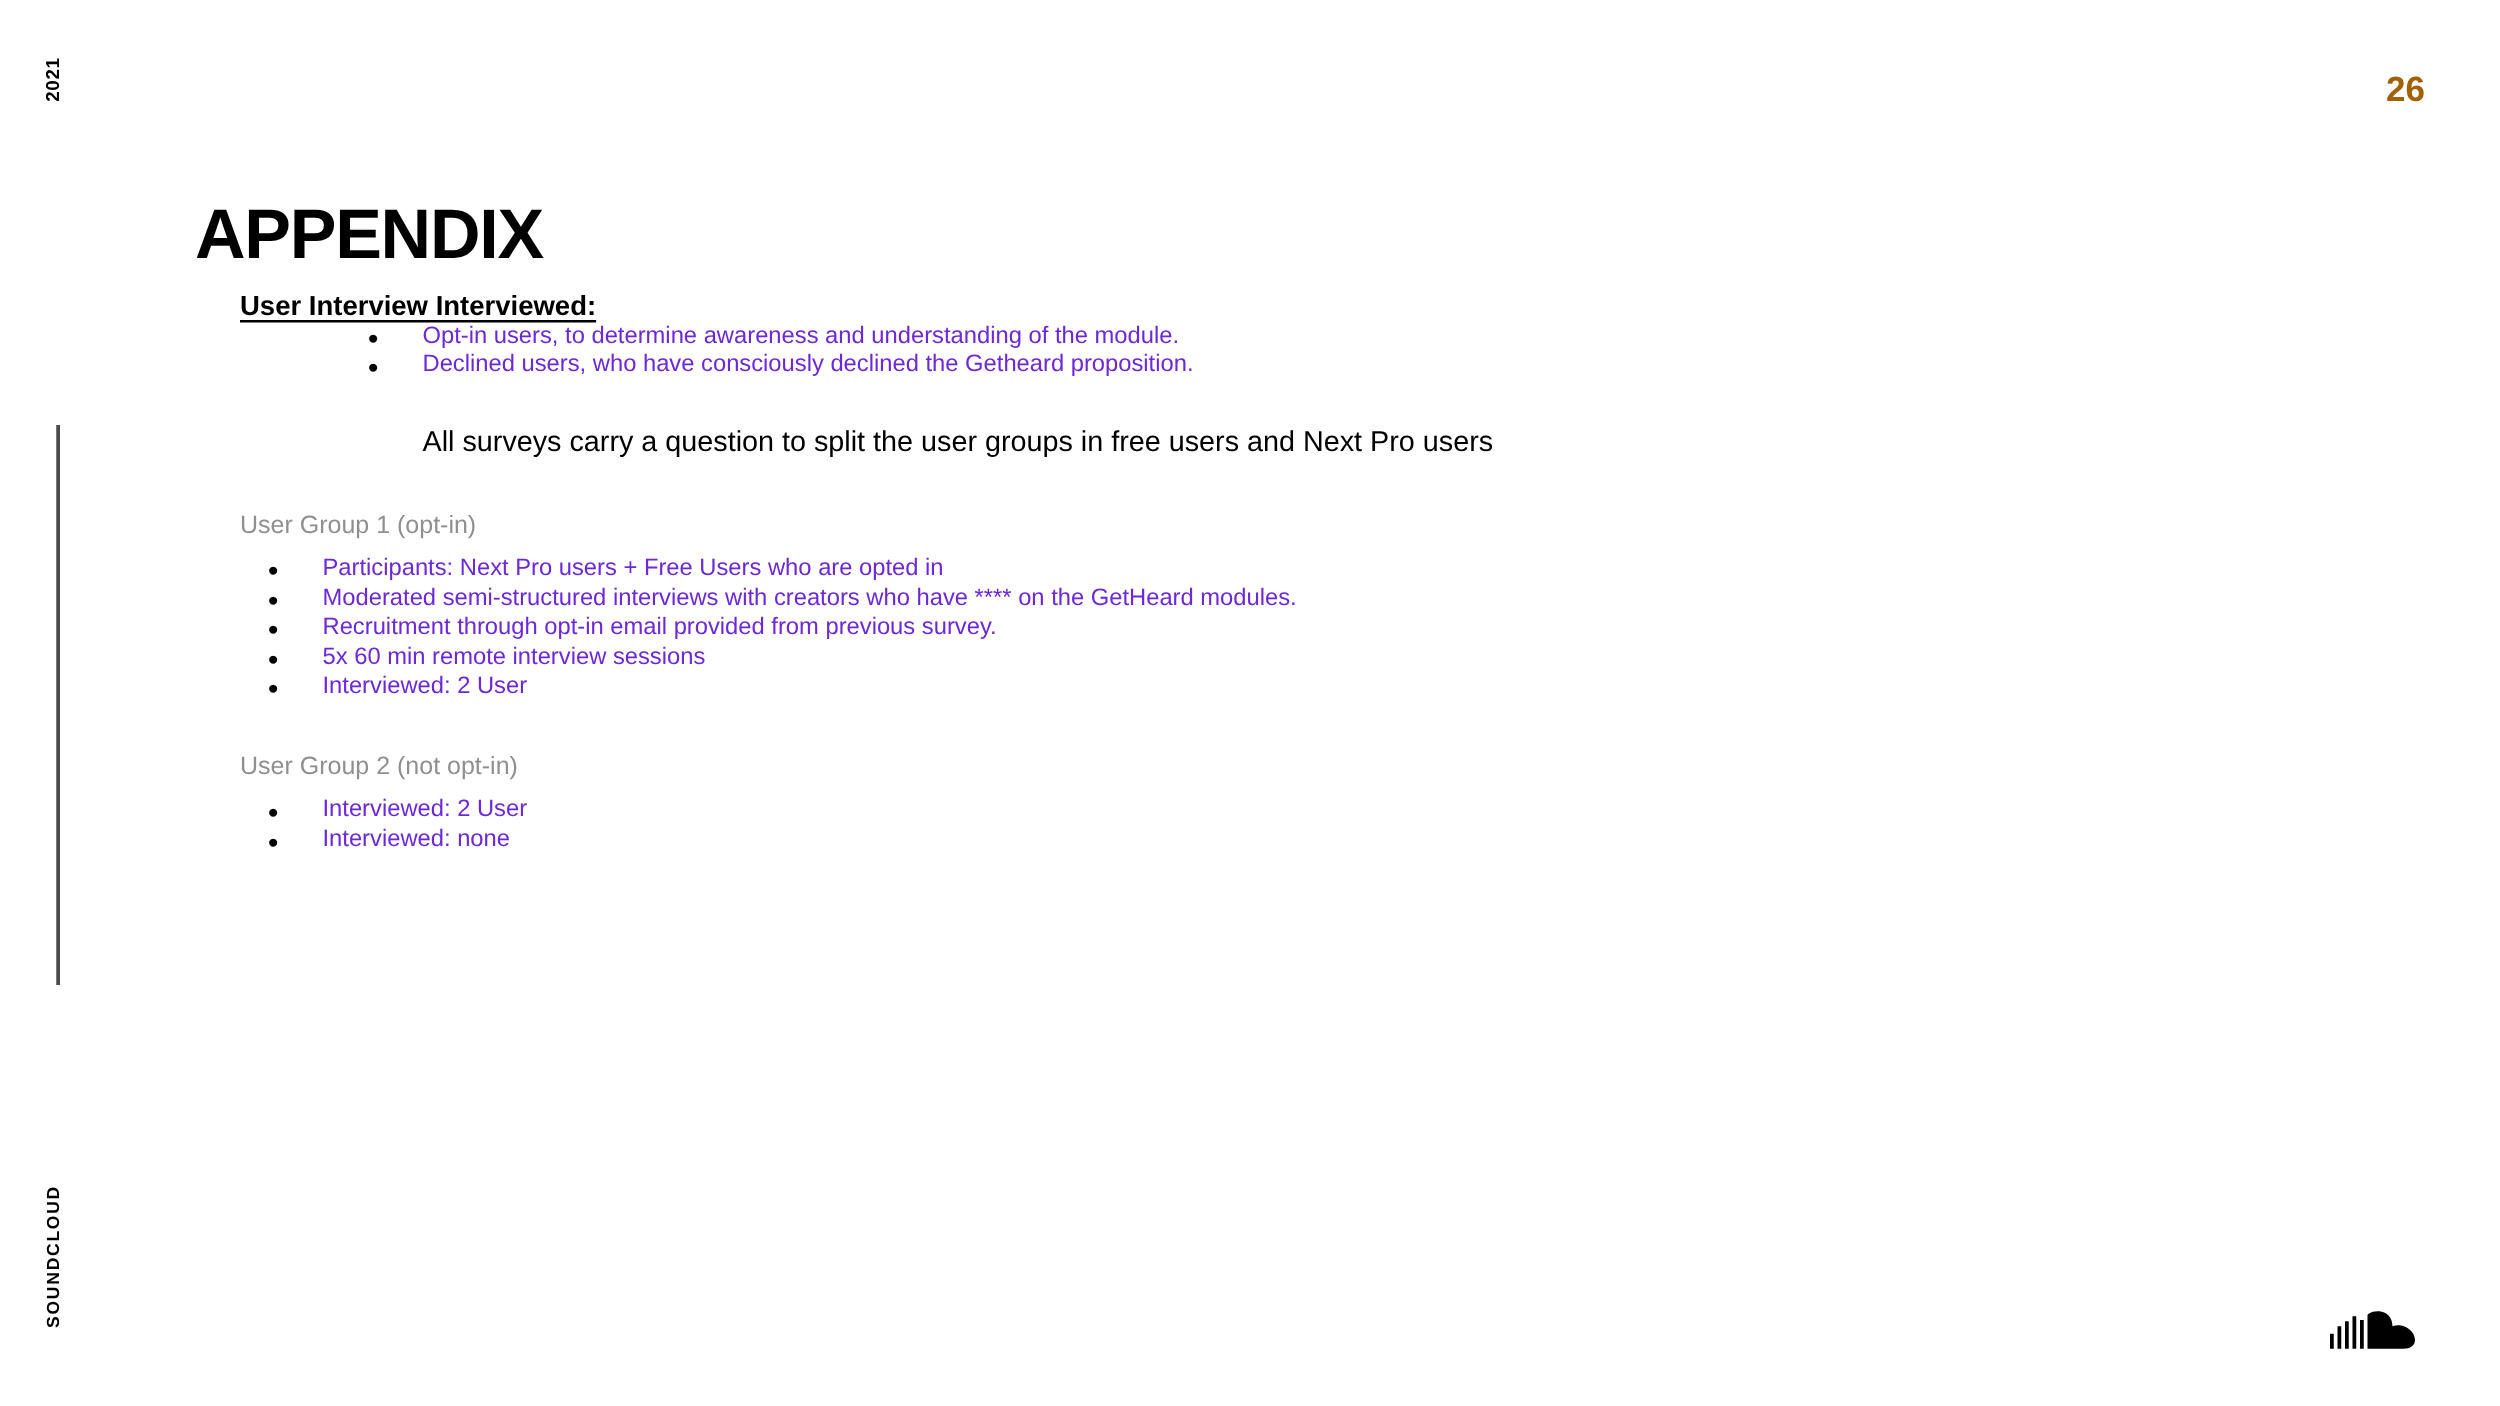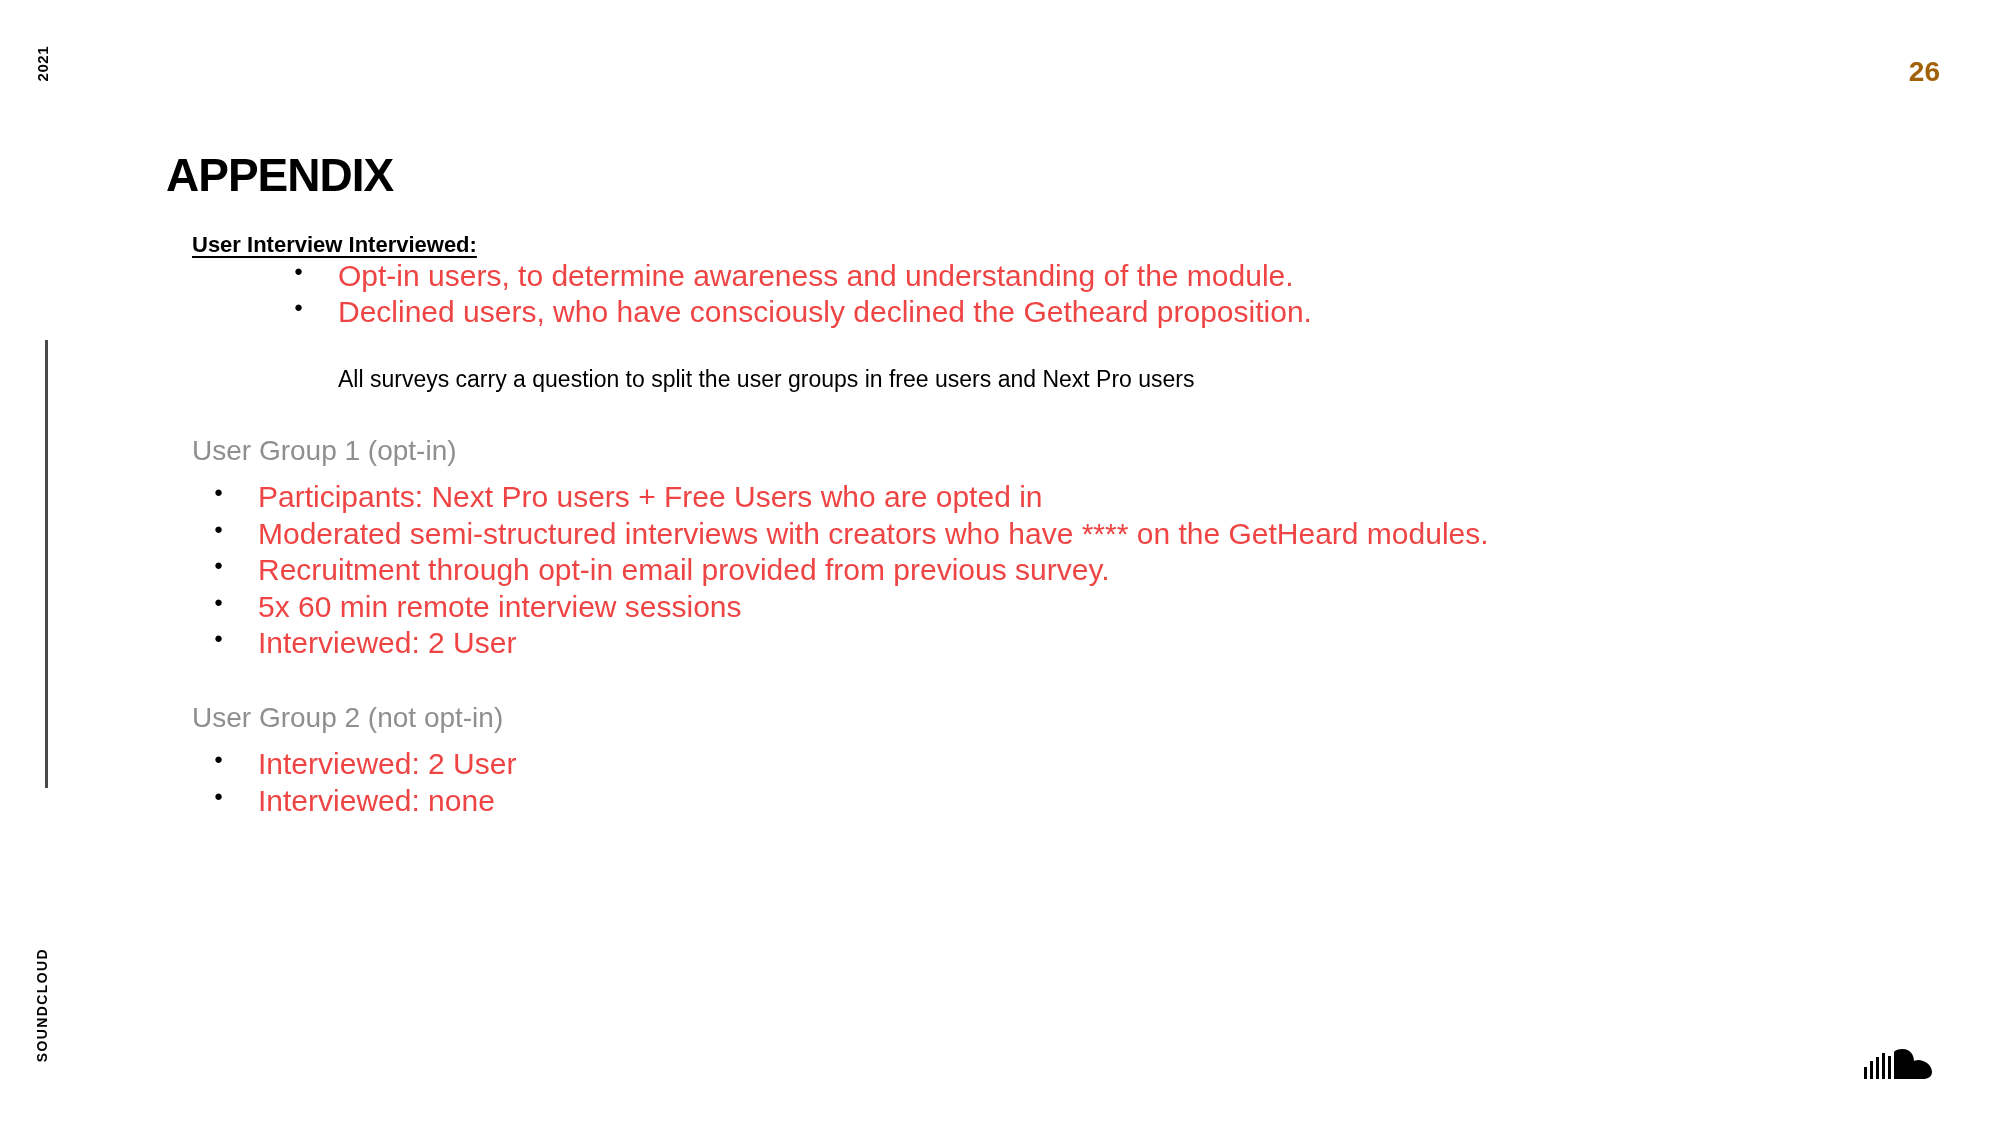--- a/index.html
+++ b/index.html
@@ -54,23 +54,23 @@
     left: 45px;
     top: 340px;
     width: 3px;
     height: 448px;
     background: #4a4a4a;
   }
 
   
   .slide-title {
     position: absolute;
-    left: 166px;
+    left: 156px;
     top: 121px;
-    font-size: 46px;
+    font-size: 56px;
     font-weight: bold;
     letter-spacing: -1px;
     line-height: 1;
   }
 
   
   .content {
     position: absolute;
     left: 192px;
     top: 232px;
@@ -90,44 +90,44 @@
   }
 
   ul.bullets {
     list-style: none;
     margin: 0;
     padding: 0;
   }
   ul.bullets li {
     position: relative;
     padding-left: 66px;
-    font-size: 30px;
+    font-size: 19px;
     line-height: 1.18;
     margin-bottom: 1px;
-    color: #ef4444;
+    color: #6d28d9;
   }
   ul.bullets li::before {
     content: "\25CF";
     position: absolute;
     left: 22px;
     top: 0;
     font-size: 15px;
     line-height: 1.75;
     color: #000;
   }
 
   .plain-line {
     font-size: 23px;
     line-height: 1.2;
     padding-left: 66px;
     margin-top: 36px;
   }
 
   .group-label {
-    font-size: 28px;
+    font-size: 20px;
     color: #8f8f8f;
     margin-top: 42px;
     margin-bottom: 12px;
   }
 
   .group-label.spaced-more {
     margin-top: 70px;
   }
 
   

